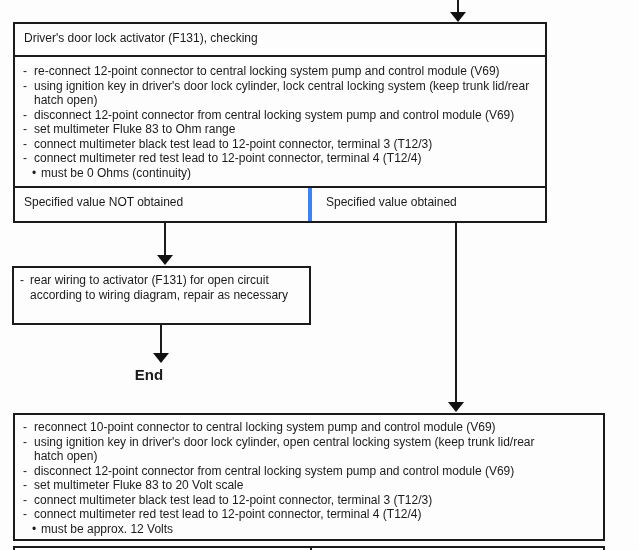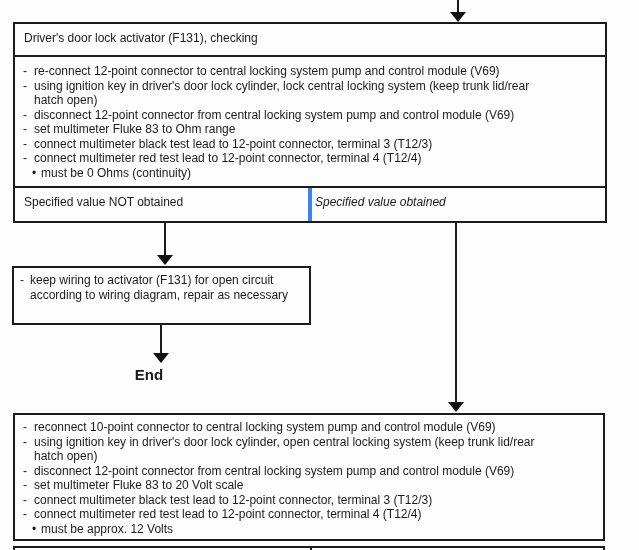--- a/index.html
+++ b/index.html
@@ -8,38 +8,38 @@
     font-family:"Liberation Sans",sans-serif;font-size:12px;line-height:14.5px;color:#1b1b1b;
   }
   .box{position:absolute;border:2px solid #1b1b1b;box-sizing:border-box;background:#fdfdfd;}
   .vline{position:absolute;width:2px;background:#1b1b1b;}
   .ahead{position:absolute;width:0;height:0;
     border-left:8px solid transparent;border-right:8px solid transparent;border-top:10px solid #111;}
   .row-title{box-sizing:border-box;height:33px;border-bottom:2px solid #1b1b1b;padding:7px 6px 0 9px;}
   .row-proc{box-sizing:border-box;height:131px;border-bottom:2px solid #1b1b1b;padding-top:7px;}
   .row-branch{display:flex;height:33px;}
   .cell-l{box-sizing:border-box;width:297px;border-right:4px solid #3b82f6;padding:7px 4px 0 9px;}
-  .cell-r{flex:1;padding:7px 4px 0 3px;font-style:italic;}
+  .cell-r{flex:1;padding:7px 4px 0 14px;}
   .ln{display:flex;align-items:flex-start;}
   .ln .mk{flex:0 0 11px;margin-left:8px;text-align:left;}
   .ln .tx{flex:1;padding-right:4px;}
   .ln.bullet .mk{flex:0 0 9px;margin-left:17px;}
   .repair .mk{margin-left:6px;flex:0 0 10px;}
   .end-label{position:absolute;font-weight:bold;font-size:15px;line-height:17px;text-align:center;}
   .stub{position:absolute;box-sizing:border-box;border:2px solid #1b1b1b;border-bottom:none;background:#fdfdfd;}
 </style>
 </head>
 <body>
 
 <div class="page">
 
   <div class="vline" style="left:457px;top:0;height:13px;"></div>
   <div class="ahead" style="left:450px;top:12px;"></div>
 
-  <div class="box" style="left:13px;top:22px;width:594px;height:201px;">
+  <div class="box" style="left:13px;top:22px;width:534px;height:201px;">
     <div class="row-title">
       <span>Driver's door lock activator (F131), checking</span>
     </div>
     <div class="row-proc">
       <div class="ln">
           <span class="mk">-</span>
           <span class="tx">re-connect 12-point connector to central locking system pump and control module (V69)</span>
         </div>
       <div class="ln">
           <span class="mk">-</span>
@@ -79,21 +79,21 @@
       </div>
     </div>
   </div>
 
   <div class="vline" style="left:164px;top:223px;height:33px;"></div>
   <div class="ahead" style="left:157px;top:255px;"></div>
 
   <div class="box repair" style="left:12px;top:266px;width:299px;height:59px;padding-top:5px;">
     <div class="ln">
         <span class="mk">-</span>
-        <span class="tx">keep wiring to activator (F131) for open circuit</span>
+        <span class="tx">rear wiring to activator (F131) for open circuit</span>
       </div>
     <div class="ln">
         <span class="mk"></span>
         <span class="tx">according to wiring diagram, repair as necessary</span>
       </div>
   </div>
 
   <div class="vline" style="left:160px;top:325px;height:29px;"></div>
   <div class="ahead" style="left:153px;top:353px;"></div>
   <div class="end-label" style="left:120px;top:366px;width:58px;">End</div>

